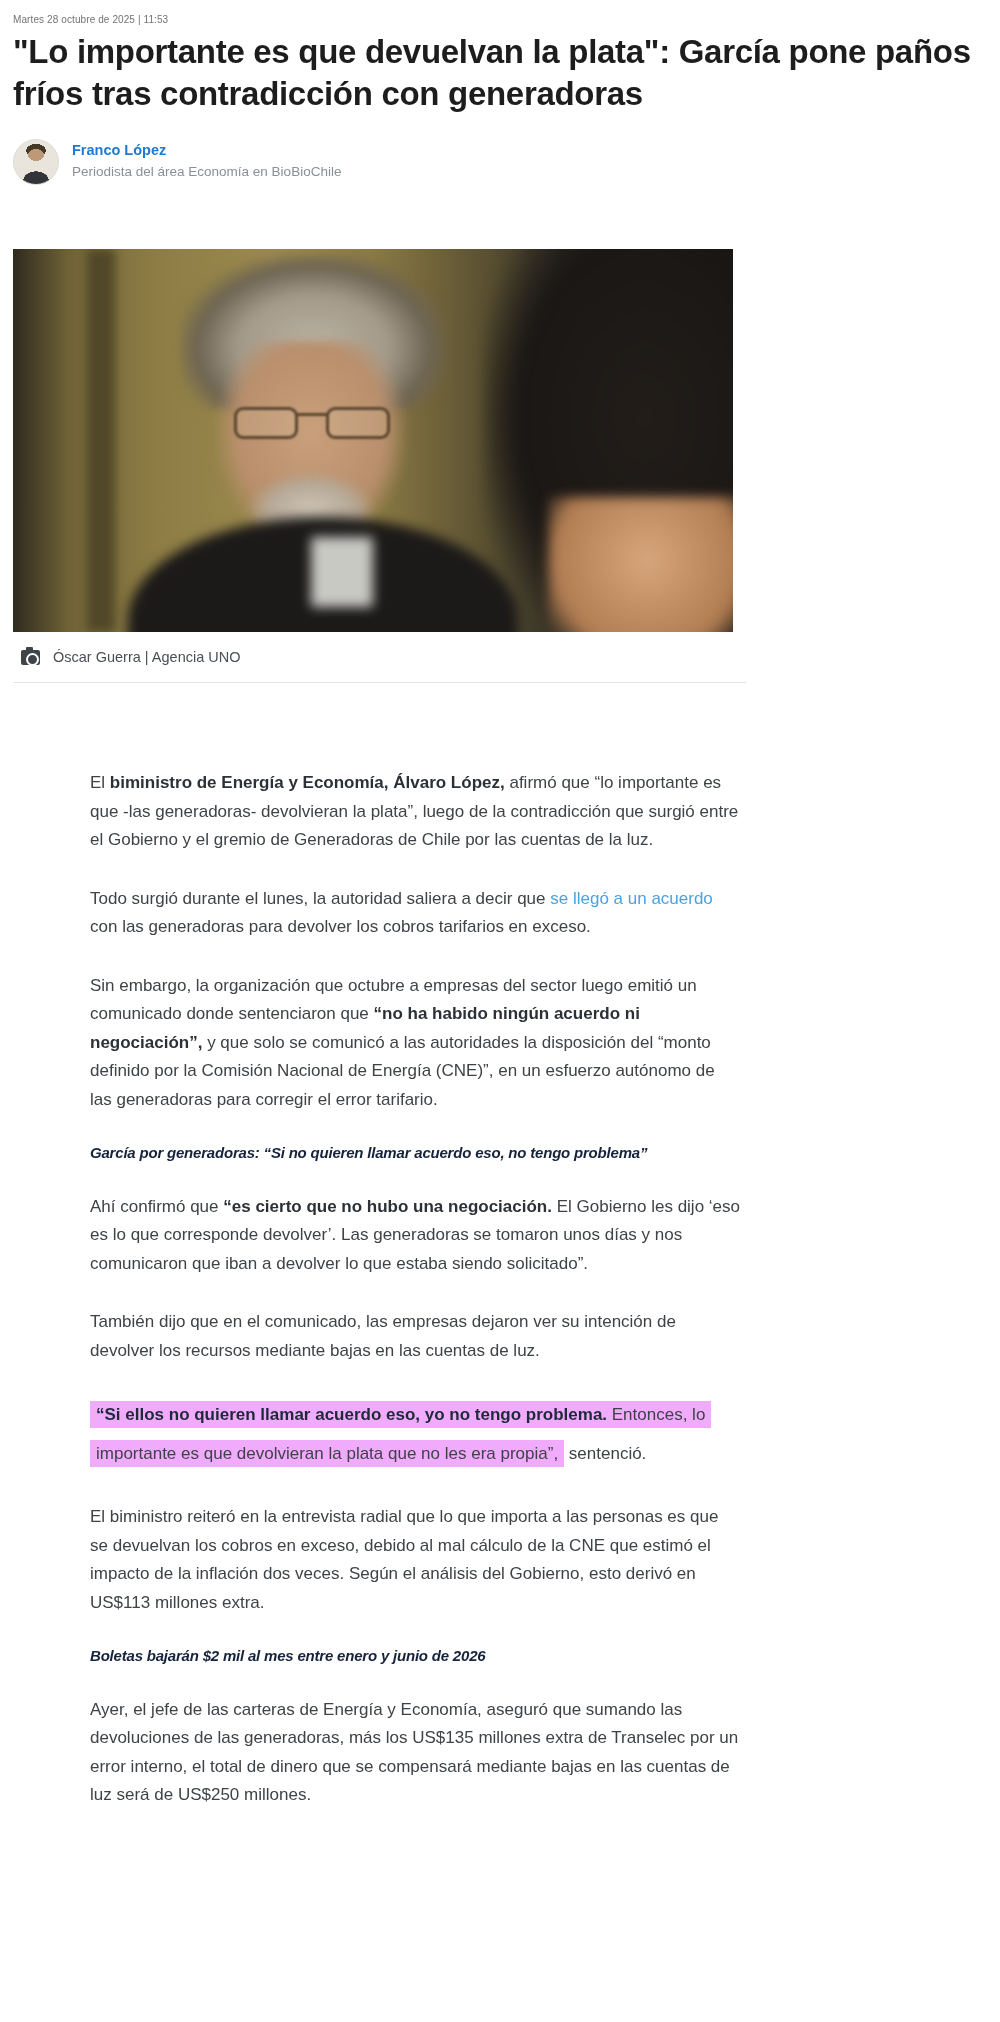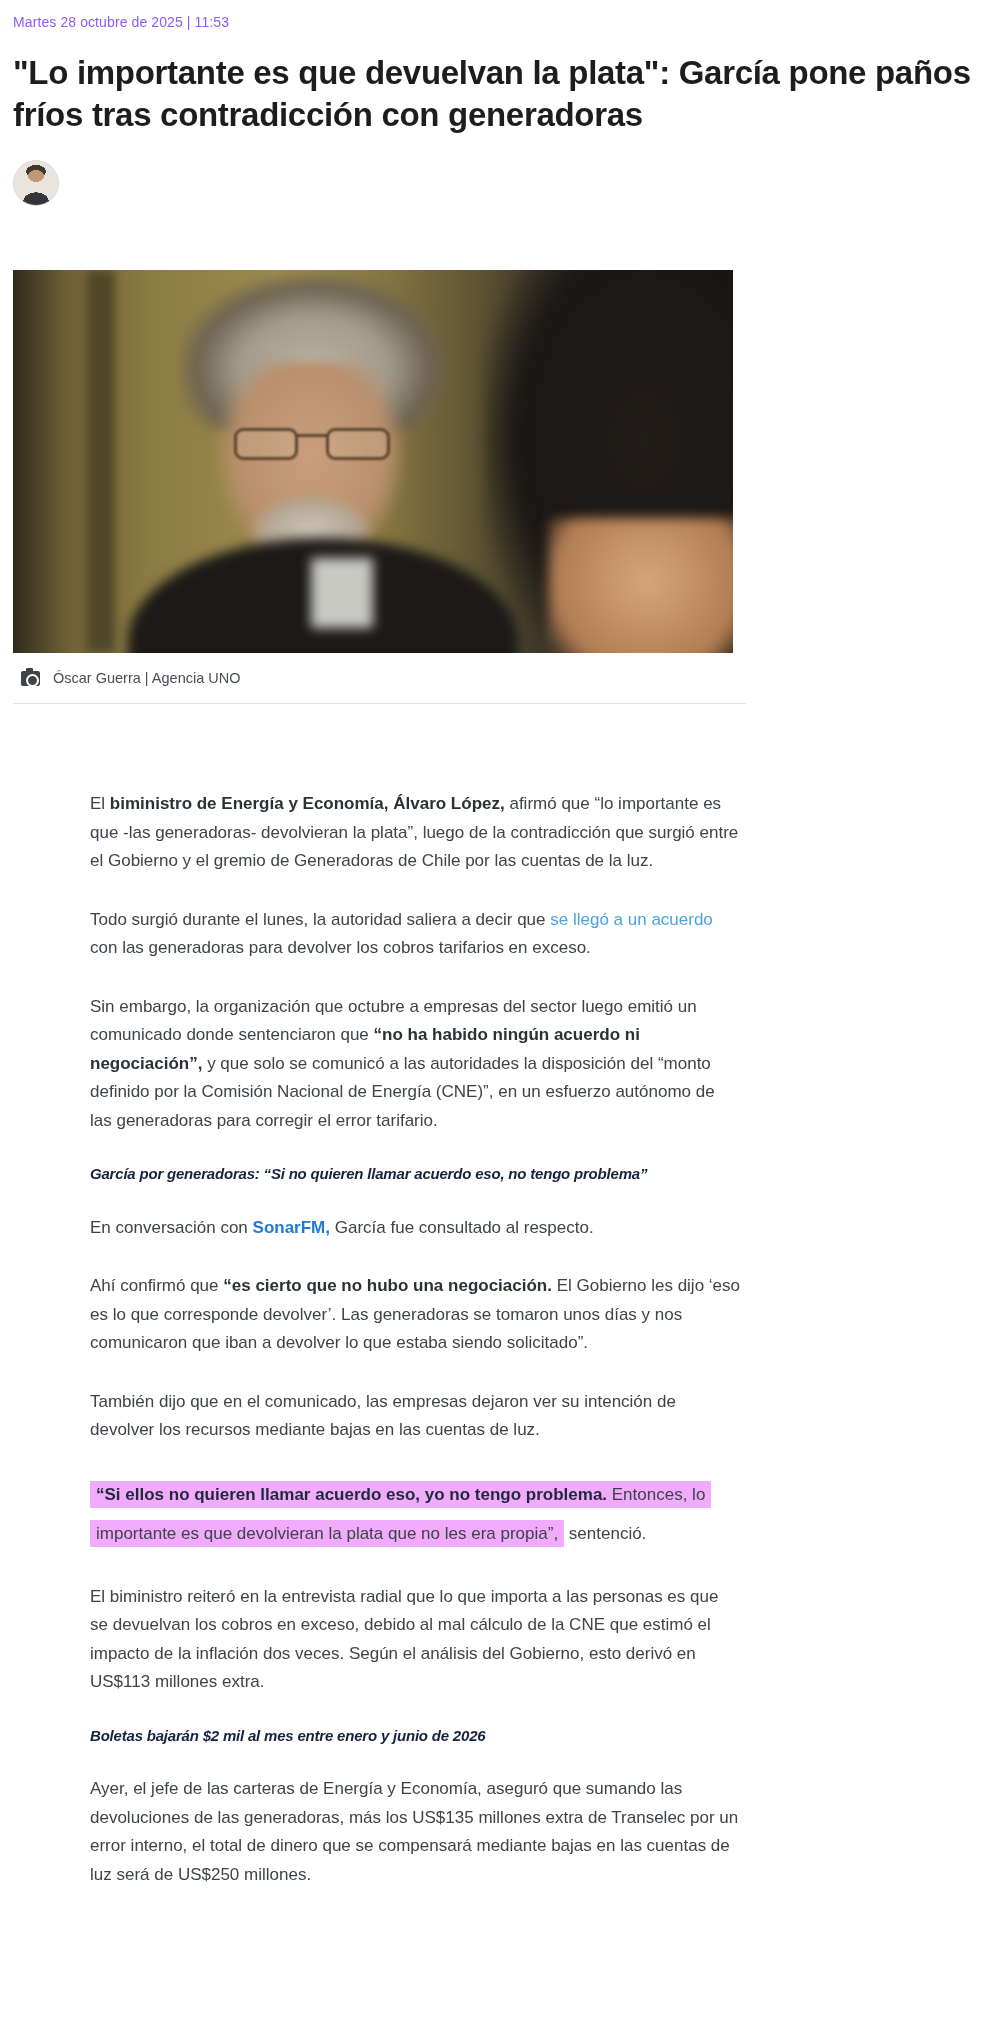--- a/index.html
+++ b/index.html
@@ -5,22 +5,22 @@
   * { box-sizing: border-box; margin: 0; padding: 0; }
   html, body { background: #ffffff; }
   body {
     width: 1000px; height: 2022px; overflow: hidden;
     font-family: "Liberation Sans", sans-serif;
     color: #3f4347;
   }
   .page { padding: 14px 13px 0 13px; }
 
   .date-line {
-    font-size: 14px; color: #8b5cf6; letter-spacing: 0.1px;
-    margin-bottom: 22px;
+    font-size: 10px; color: #737373; letter-spacing: 0.1px;
+    margin-bottom: 6px;
   }
 
   h1.headline {
     font-size: 33px; line-height: 1.28; font-weight: bold;
     color: #1d1d1d; letter-spacing: -0.3px;
     width: 988px; margin: 6px 0 24px 0;
   }
 
   .byline { display: flex; align-items: flex-start; gap: 13px; margin-bottom: 64px; }
   .avatar {
@@ -95,20 +95,24 @@
 <body>
 
 <div class="page">
 
   <div class="date-line">Martes 28 octubre de 2025 | 11:53</div>
 
   <h1 class="headline">"Lo importante es que devuelvan la plata": García pone paños fríos tras contradicción con generadoras</h1>
 
   <div class="byline">
     <div class="avatar"></div>
+    <div>
+      <a href="#" class="author-name">Franco López</a>
+      <div class="author-role">Periodista del área Economía en BioBioChile</div>
+    </div>
   </div>
 
   <div class="photo">
     <div class="layer ph-frame"></div>
     <div class="layer ph-right-figure"></div>
     <div class="layer ph-hair"></div>
     <div class="layer ph-face"></div>
     <div class="layer ph-beard"></div>
     <div class="layer ph-glasses">
       <div class="lens l"></div>
@@ -130,21 +134,20 @@
   <div class="article">
 
     <p><span>El </span><b>biministro de Energía y Economía, Álvaro López,</b><span> afirmó que “lo importante es que -las generadoras- devolvieran la plata”, luego de la contradicción que surgió entre el Gobierno y el gremio de Generadoras de Chile por las cuentas de la luz.</span></p>
 
     <p><span>Todo surgió durante el lunes, la autoridad saliera a decir que </span><a href="#" class="body-link">se llegó a un acuerdo</a><span> con las generadoras para devolver los cobros tarifarios en exceso.</span></p>
 
     <p><span>Sin embargo, la organización que octubre a empresas del sector luego emitió un comunicado donde sentenciaron que </span><b>“no ha habido ningún acuerdo ni negociación”,</b><span> y que solo se comunicó a las autoridades la disposición del “monto definido por la Comisión Nacional de Energía (CNE)”, en un esfuerzo autónomo de las generadoras para corregir el error tarifario.</span></p>
 
     <h2 class="sub-heading">García por generadoras: “Si no quieren llamar acuerdo eso, no tengo problema”</h2>
 
-    <p><span>En conversación con </span><a href="#" class="brand-link">SonarFM,</a><span> García fue consultado al respecto.</span></p>
 
     <p><span>Ahí confirmó que </span><b>“es cierto que no hubo una negociación.</b><span> El Gobierno les dijo ‘eso es lo que corresponde devolver’. Las generadoras se tomaron unos días y nos comunicaron que iban a devolver lo que estaba siendo solicitado”.</span></p>
 
     <p>También dijo que en el comunicado, las empresas dejaron ver su intención de devolver los recursos mediante bajas en las cuentas de luz.</p>
 
     <p class="quote-para"><span class="hl"><b>“Si ellos no quieren llamar acuerdo eso, yo no tengo problema.</b><span> Entonces, lo importante es que devolvieran la plata que no les era propia”,</span></span><span> sentenció.</span></p>
 
     <p>El biministro reiteró en la entrevista radial que lo que importa a las personas es que se devuelvan los cobros en exceso, debido al mal cálculo de la CNE que estimó el impacto de la inflación dos veces. Según el análisis del Gobierno, esto derivó en US$113 millones extra.</p>
 
 

